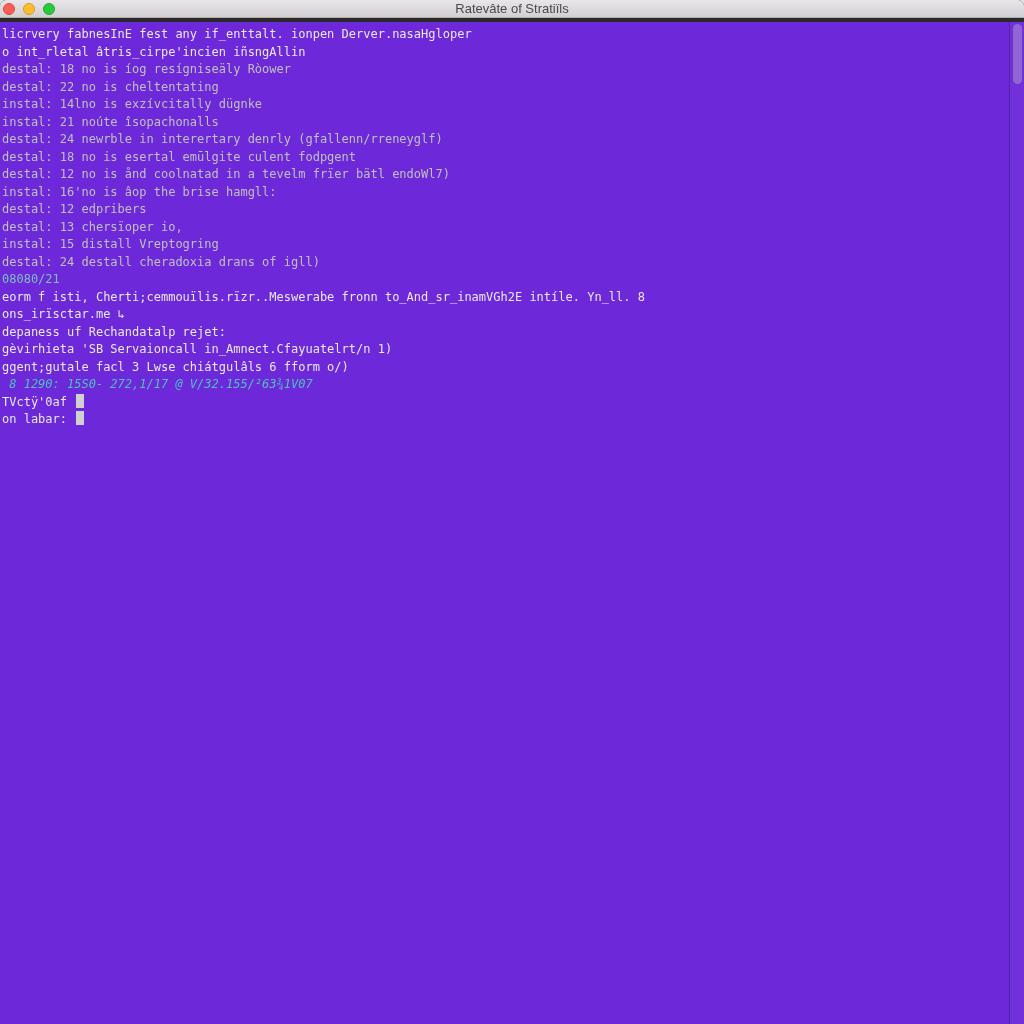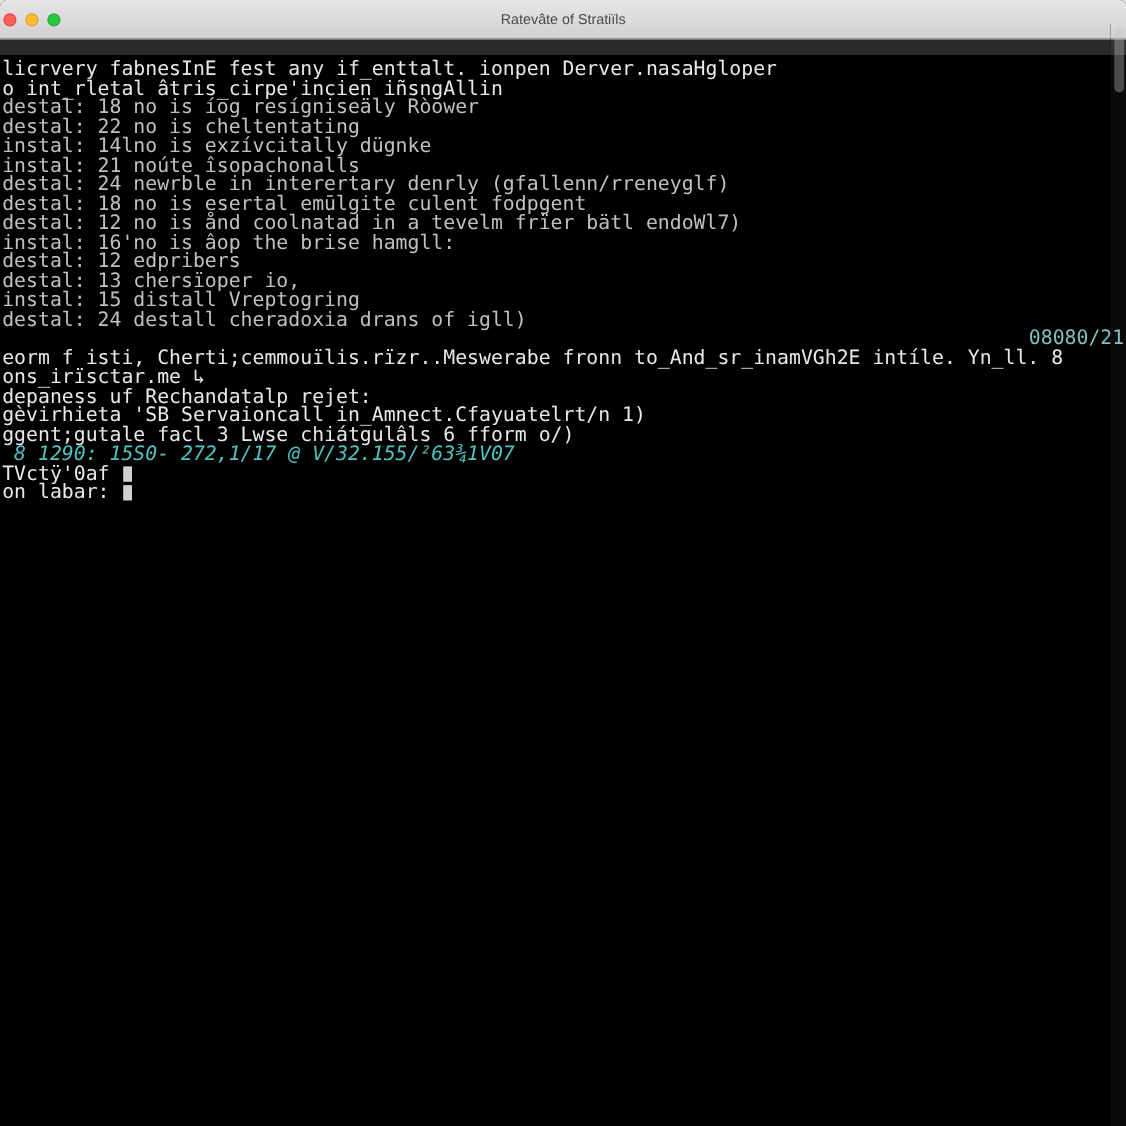--- a/index.html
+++ b/index.html
@@ -3,57 +3,56 @@
 <meta charset="utf-8">
 <style>
   * { margin: 0; padding: 0; box-sizing: border-box; }
   html, body { width: 1024px; height: 1024px; overflow: hidden; font-family: -apple-system, BlinkMacSystemFont, "Helvetica Neue", sans-serif; background: #f0f0f0; }
   .window {
     width: 1024px; height: 1024px; background: #2a2a2a; position: relative;
     border-radius: 6px 6px 0 0; overflow: hidden;
     box-shadow: 0 10px 40px rgba(0,0,0,0.3);
   }
   .titlebar {
-    height: 36px; background: linear-gradient(#e8e6e8, #d1cfd1);
+    height: 18px; background: linear-gradient(#e8e6e8, #d1cfd1);
     border-bottom: 1px solid #b1afb1;
     display: flex; align-items: center; padding: 0 3px; position: relative;
   }
   .traffic { display: flex; gap: 8px; align-items: center; }
   .dot { width: 12px; height: 12px; border-radius: 50%; }
   .dot.red { background: #ff5f57; border: 0.5px solid #e0443e; }
   .dot.yellow { background: #febc2e; border: 0.5px solid #d89d22; }
   .dot.green { background: #28c840; border: 0.5px solid #1faa33; }
   .title {
     position: absolute; left: 0; right: 0; text-align: center;
     font-size: 13px; color: #4a4a4a; pointer-events: none;
     font-weight: 400;
   }
   .term {
     position: absolute; top: 22px; left: 0; right: 0; bottom: 0;
-    background: #000000; color: #d0d0d0;
+    background: #6d28d9; color: #d0d0d0;
     font-family: "Menlo", "Monaco", "Consolas", monospace;
-    font-size: 18px; line-height: 17.5px;
+    font-size: 12px; line-height: 17.5px;
     padding: 4px 2px;
     overflow: hidden;
     white-space: pre;
-    margin-top: 28px;
   }
   .scrollbar {
     position: absolute; top: 22px; right: 0; bottom: 0; width: 15px;
     background: rgba(255,255,255,0.04);
     border-left: 1px solid rgba(0,0,0,0.25);
   }
   .scroll-thumb {
     position: absolute; top: 2px; left: 3px; width: 9px; height: 60px;
     background: rgba(200,200,200,0.35); border-radius: 5px;
   }
   .line { display: block; }
   .c-white  { color: #e8e8e8; }
   .c-dim    { color: #c0c0c0; }
-  .c-cyan   { color: #7fbfbf; text-align: right; }
+  .c-cyan   { color: #7fbfbf; }
   .c-teal   { color: #4fc1c1; font-style: italic; }
   .cursor {
     display: inline-block; width: 8px; height: 14px;
     background: #d0d0d0; vertical-align: -2px; margin-left: 2px;
   }
 </style>
 </head>
 <body>
 
 <div class="window">

